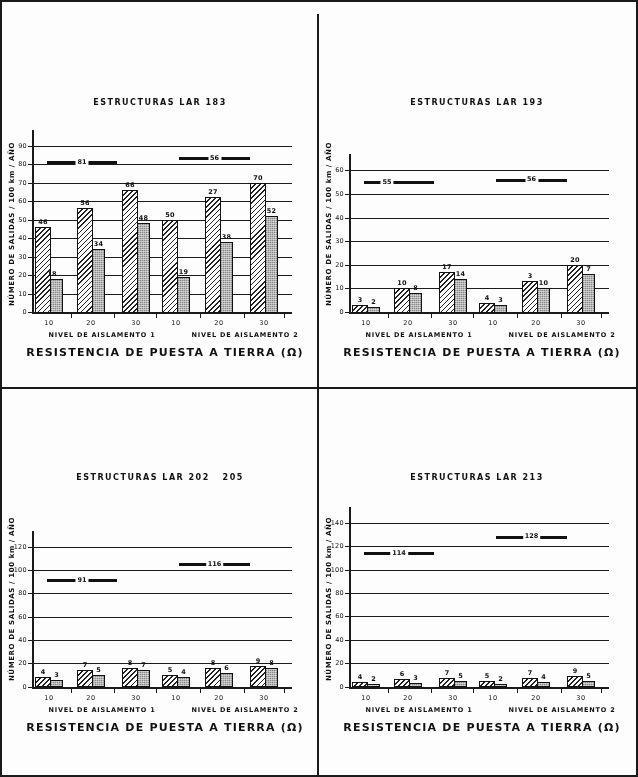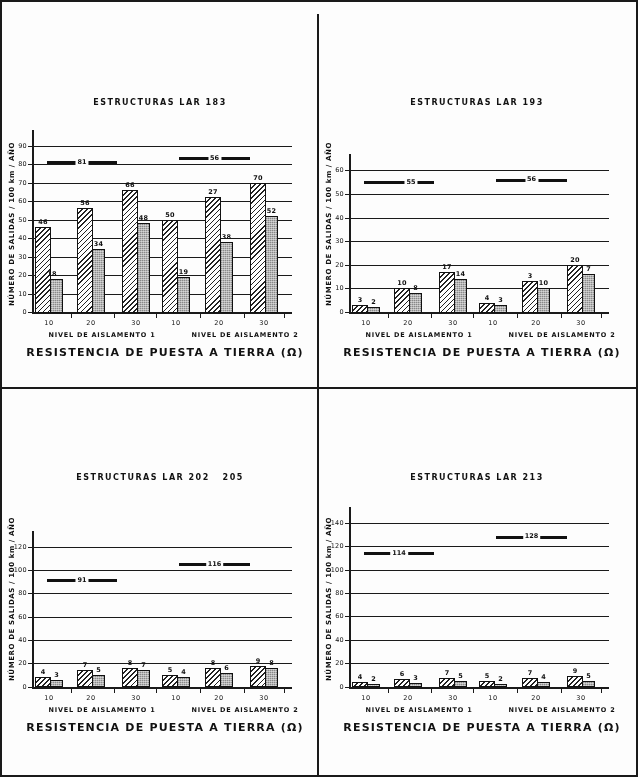--- a/index.html
+++ b/index.html
@@ -217,21 +217,21 @@
       <div class="bar-label" style="left: 211px; top: 258.32px;">3</div>
       <div class="bar shaded" style="left: 218px; top: 274.4px; width: 13px; height: 24.6px;"></div>
       <div class="bar-label" style="left: 224.5px; top: 265.4px;">10</div>
       <div class="cat-label" style="left: 217px; top: 305px;">20</div>
       <div class="bar hatched" style="left: 248px; top: 250.8px; width: 16px; height: 48.2px;"></div>
       <div class="bar-label" style="left: 256px; top: 241.8px;">20</div>
       <div class="bar shaded" style="left: 263px; top: 260.24px; width: 13px; height: 38.76px;"></div>
       <div class="bar-label" style="left: 269.5px; top: 251.24px;">7</div>
       <div class="cat-label" style="left: 262px; top: 305px;">30</div>
       <div class="ref-line" style="left: 45px; top: 167.2px; width: 70px;"></div>
-      <div class="ref-label" style="left: 92px; top: 164.7px;">55</div>
+      <div class="ref-label" style="left: 68px; top: 164.7px;">55</div>
       <div class="ref-line" style="left: 177px; top: 164.84px; width: 71px;"></div>
       <div class="ref-label" style="left: 212.5px; top: 162.34px;">56</div>
     </section>
 
   <section class="panel b-right">
     <h2 class="chart-title">ESTRUCTURAS LAR 202&nbsp;&nbsp;&nbsp;205</h2>
     <div class="ylabel">NÚMERO DE SALIDAS / 100 km / AÑO</div>
     <div class="xlabel">RESISTENCIA DE PUESTA A TIERRA (Ω)</div>
     <div class="group-label g1">NIVEL DE AISLAMENTO 1</div>
     <div class="group-label g2">NIVEL DE AISLAMENTO 2</div>

